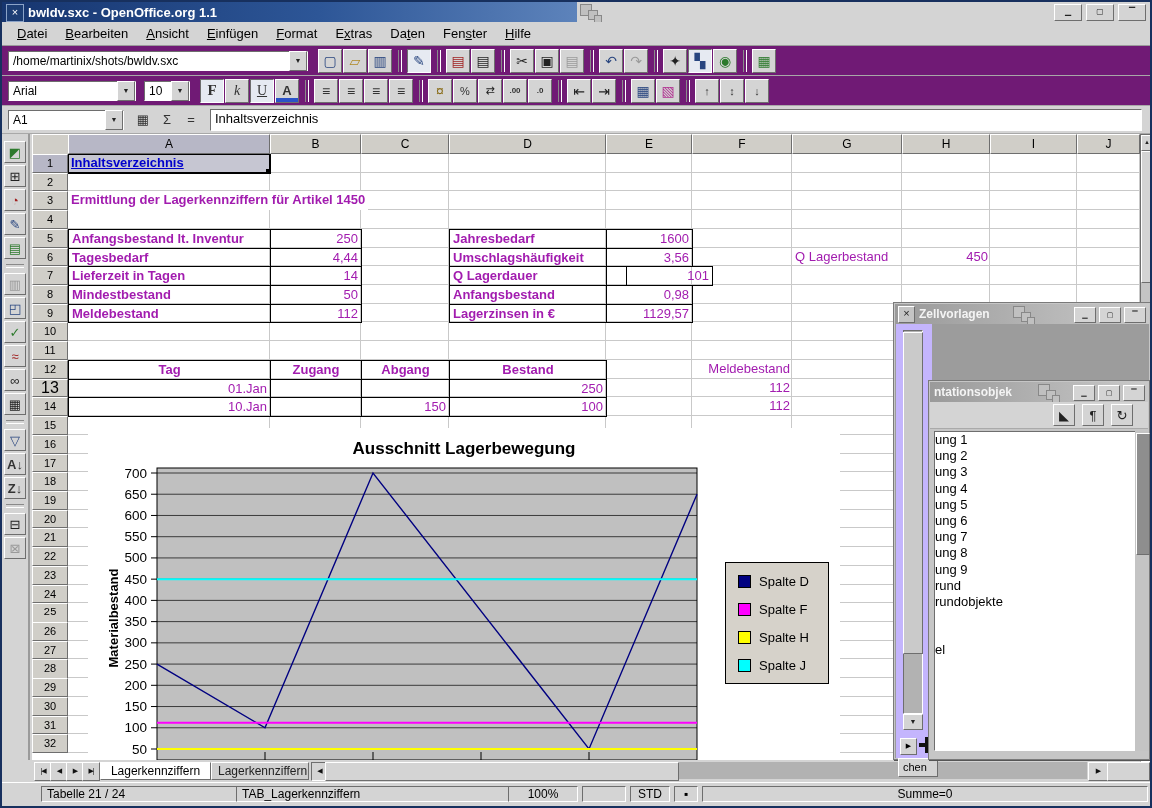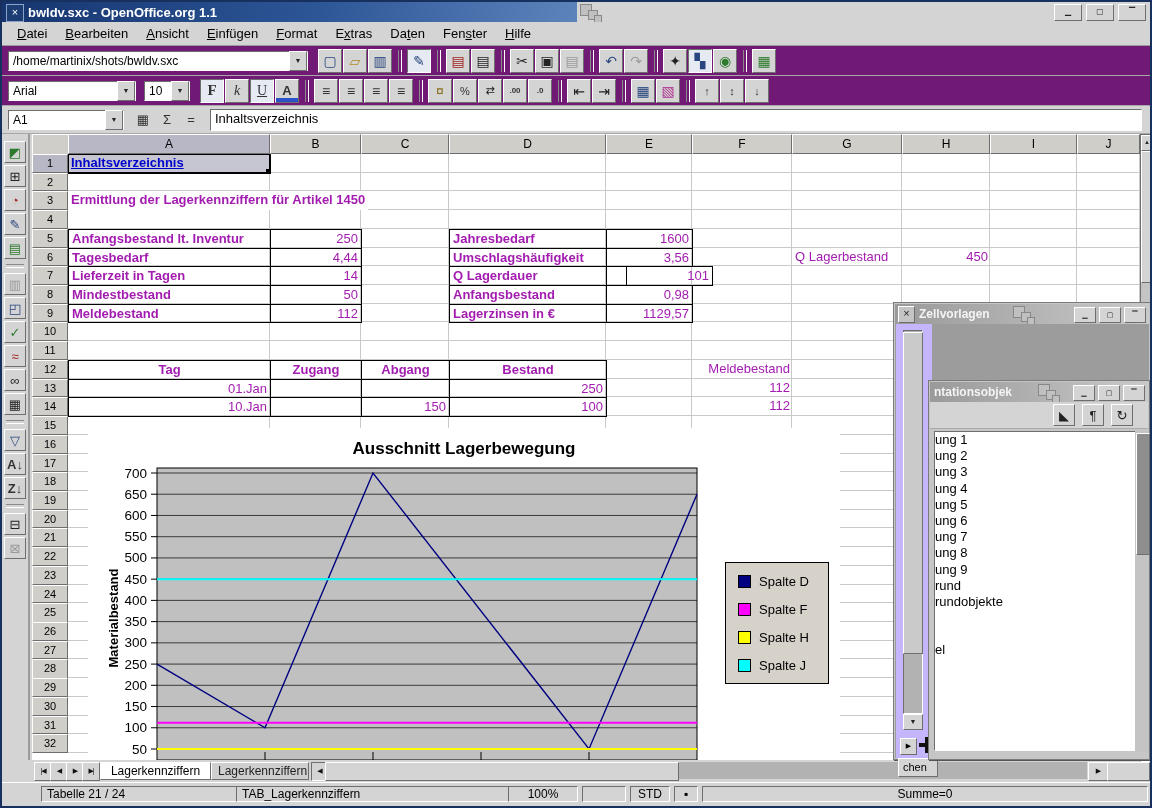--- a/index.html
+++ b/index.html
@@ -284,33 +284,33 @@
           <div class="hdr rb" style="left: 0px; top: 37.44px; width: 36px; height: 18.72px; font-size: 11px; line-height: 16.72px;">3</div>
           <div class="hdr rb" style="left: 0px; top: 56.16px; width: 36px; height: 18.72px; font-size: 11px; line-height: 16.72px;">4</div>
           <div class="hdr rb" style="left: 0px; top: 74.88px; width: 36px; height: 18.72px; font-size: 11px; line-height: 16.72px;">5</div>
           <div class="hdr rb" style="left: 0px; top: 93.6px; width: 36px; height: 18.72px; font-size: 11px; line-height: 16.72px;">6</div>
           <div class="hdr rb" style="left: 0px; top: 112.32px; width: 36px; height: 18.72px; font-size: 11px; line-height: 16.72px;">7</div>
           <div class="hdr rb" style="left: 0px; top: 131.04px; width: 36px; height: 18.72px; font-size: 11px; line-height: 16.72px;">8</div>
           <div class="hdr rb" style="left: 0px; top: 149.76px; width: 36px; height: 18.72px; font-size: 11px; line-height: 16.72px;">9</div>
           <div class="hdr rb" style="left: 0px; top: 168.48px; width: 36px; height: 18.72px; font-size: 11px; line-height: 16.72px;">10</div>
           <div class="hdr rb" style="left: 0px; top: 187.2px; width: 36px; height: 18.72px; font-size: 11px; line-height: 16.72px;">11</div>
           <div class="hdr rb" style="left: 0px; top: 205.92px; width: 36px; height: 18.72px; font-size: 11px; line-height: 16.72px;">12</div>
-          <div class="hdr rb" style="left: 0px; top: 224.64px; width: 36px; height: 18.72px; font-size: 11px; line-height: 16.72px;">13</div>
+          <div class="hdr rb" style="left: 0px; top: 224.64px; width: 36px; height: 18.72px; font-size: 16px; line-height: 16.72px;">13</div>
           <div class="hdr rb" style="left: 0px; top: 243.36px; width: 36px; height: 18.72px; font-size: 11px; line-height: 16.72px;">14</div>
           <div class="hdr rb" style="left: 0px; top: 262.08px; width: 36px; height: 18.72px; font-size: 11px; line-height: 16.72px;">15</div>
           <div class="hdr rb" style="left: 0px; top: 280.8px; width: 36px; height: 18.72px; font-size: 11px; line-height: 16.72px;">16</div>
           <div class="hdr rb" style="left: 0px; top: 299.52px; width: 36px; height: 18.72px; font-size: 11px; line-height: 16.72px;">17</div>
           <div class="hdr rb" style="left: 0px; top: 318.24px; width: 36px; height: 18.72px; font-size: 11px; line-height: 16.72px;">18</div>
           <div class="hdr rb" style="left: 0px; top: 336.96px; width: 36px; height: 18.72px; font-size: 11px; line-height: 16.72px;">19</div>
           <div class="hdr rb" style="left: 0px; top: 355.68px; width: 36px; height: 18.72px; font-size: 11px; line-height: 16.72px;">20</div>
           <div class="hdr rb" style="left: 0px; top: 374.4px; width: 36px; height: 18.72px; font-size: 11px; line-height: 16.72px;">21</div>
           <div class="hdr rb" style="left: 0px; top: 393.12px; width: 36px; height: 18.72px; font-size: 11px; line-height: 16.72px;">22</div>
           <div class="hdr rb" style="left: 0px; top: 411.84px; width: 36px; height: 18.72px; font-size: 11px; line-height: 16.72px;">23</div>
           <div class="hdr rb" style="left: 0px; top: 430.56px; width: 36px; height: 18.72px; font-size: 11px; line-height: 16.72px;">24</div>
-          <div class="hdr rb" style="left: 0px; top: 449.28px; width: 36px; height: 35px; font-size: 11px; line-height: 16.72px;">25</div>
+          <div class="hdr rb" style="left: 0px; top: 449.28px; width: 36px; height: 35px; font-size: 11px; line-height: 16.72px; font-family: Liberation Mono, monospace;">25</div>
           <div class="hdr rb" style="left: 0px; top: 468px; width: 36px; height: 18.72px; font-size: 11px; line-height: 16.72px;">26</div>
           <div class="hdr rb" style="left: 0px; top: 486.72px; width: 36px; height: 18.72px; font-size: 11px; line-height: 16.72px;">27</div>
           <div class="hdr rb" style="left: 0px; top: 505.44px; width: 36px; height: 27px; font-size: 11px; line-height: 16.72px;">28</div>
           <div class="hdr rb" style="left: 0px; top: 524.16px; width: 36px; height: 18.72px; font-size: 11px; line-height: 16.72px;">29</div>
           <div class="hdr rb" style="left: 0px; top: 542.88px; width: 36px; height: 18.72px; font-size: 11px; line-height: 16.72px;">30</div>
           <div class="hdr rb" style="left: 0px; top: 561.6px; width: 36px; height: 18.72px; font-size: 11px; line-height: 16.72px;">31</div>
           <div class="hdr rb" style="left: 0px; top: 580.32px; width: 36px; height: 18.72px; font-size: 11px; line-height: 16.72px;">32</div>
         </div>
       <div id="cells">
         <div id="chart">

